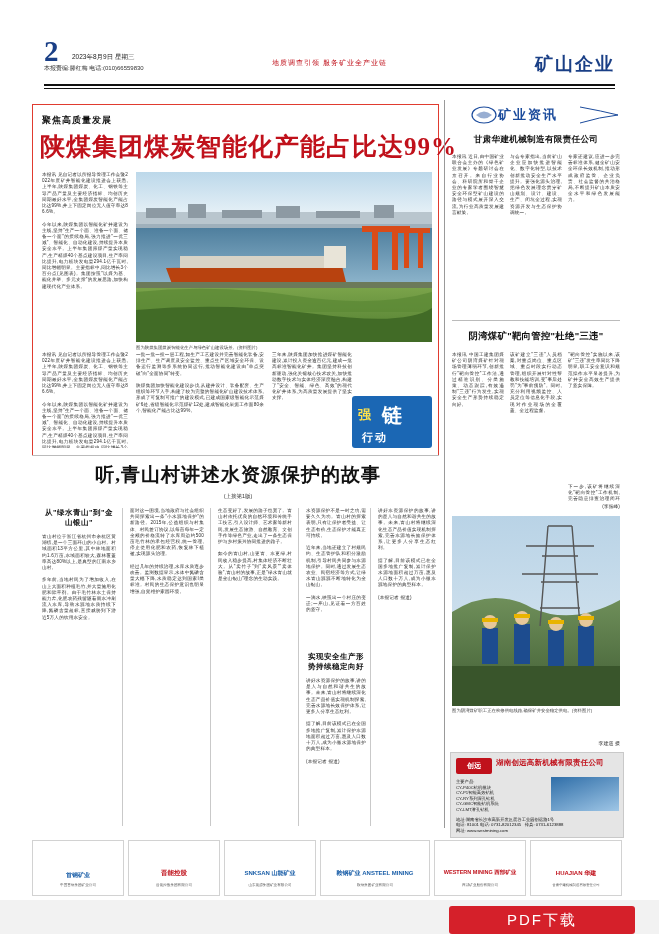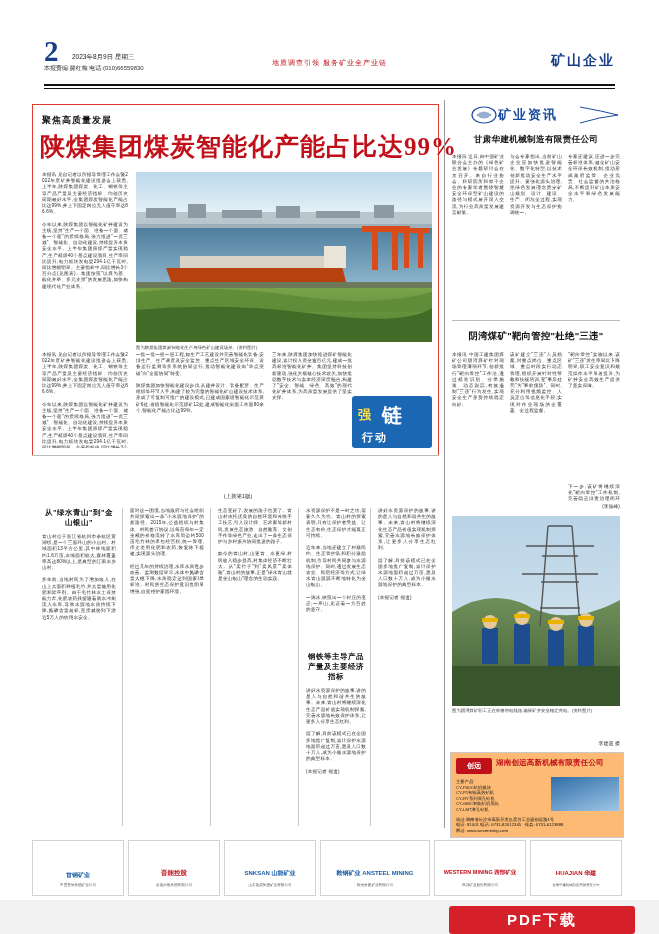--- a/index.html
+++ b/index.html
@@ -6,21 +6,21 @@
   body{font-family:"Liberation Sans","DejaVu Sans",sans-serif;}
   #page{position:relative;width:659px;height:934px;background:#ffffff;overflow:hidden;}
 
   
   .masthead{position:absolute;left:0;top:36px;width:659px;height:46px;}
   .m-pagenum{position:absolute;left:44px;top:0px;font-family:"Liberation Serif","DejaVu Serif",serif;font-size:29px;font-weight:bold;color:#1a3f86;line-height:30px;}
   .m-date{position:absolute;left:72px;top:17px;font-size:6.5px;color:#222;white-space:nowrap;}
   .m-sub{position:absolute;left:44px;top:28px;font-size:6px;color:#333;white-space:nowrap;}
   .m-title{position:absolute;left:0;top:-4px;width:659px;text-align:center;font-family:"Liberation Serif","DejaVu Serif",serif;font-size:16px;font-weight:bold;color:#c0111b;letter-spacing:2px;}
   .m-slogan{position:absolute;left:0;top:22px;width:659px;text-align:center;font-size:7px;color:#c0111b;letter-spacing:1px;}
-  .m-section{position:absolute;right:44px;top:16px;font-family:"Liberation Serif","DejaVu Serif",serif;font-size:14px;font-weight:bold;color:#1a3f86;letter-spacing:2px;}
+  .m-section{position:absolute;right:44px;top:16px;font-family:"Liberation Serif","DejaVu Serif",serif;font-size:18px;font-weight:bold;color:#1a3f86;letter-spacing:2px;}
   .rule{position:absolute;left:44px;width:571px;background:#111;}
 
   
   .tx{font-size:4.6px;line-height:6.2px;color:#2b2b2b;text-align:justify;letter-spacing:.2px;word-break:break-all;}
   .vline{position:absolute;width:1px;background:#c9c9c9;}
 
   
   .redbox{position:absolute;left:32px;top:104px;width:407px;height:352px;border:1.5px solid #e03b2f;box-sizing:border-box;}
 
   
@@ -45,36 +45,36 @@
   
   .rc-banner{position:absolute;left:470px;top:104px;width:150px;height:22px;}
   .rc-banner .bt{position:absolute;left:28px;top:2px;font-family:"Liberation Serif","DejaVu Serif",serif;font-size:13px;font-weight:bold;color:#1b4b9c;letter-spacing:2px;}
   .rc-h1{position:absolute;left:452px;top:134px;width:168px;text-align:center;font-size:8.6px;font-weight:bold;color:#111;letter-spacing:.3px;}
   .rc-h2{position:absolute;left:452px;top:330px;width:168px;text-align:center;font-size:9.4px;font-weight:bold;color:#111;letter-spacing:.3px;}
   .rc-photo{position:absolute;left:452px;top:516px;width:168px;height:190px;overflow:hidden;}
   .rc-cap{position:absolute;left:452px;top:708px;width:168px;font-size:4.4px;color:#444;}
   .rc-sign{position:absolute;left:452px;top:740px;width:168px;text-align:right;font-size:5px;color:#333;}
 
   
-  .ad{position:absolute;left:450px;top:752px;width:172px;height:84px;border:1px solid #c9c9c9;background:#fdba74;}
+  .ad{position:absolute;left:450px;top:752px;width:172px;height:84px;border:1px solid #c9c9c9;background:#e5e5e5;}
   .ad .logo{position:absolute;left:5px;top:5px;width:36px;height:16px;background:#c0111b;border-radius:2px;color:#fff;font-size:7px;text-align:center;line-height:16px;font-weight:bold;}
   .ad .name{position:absolute;left:45px;top:5px;font-size:7.5px;font-weight:bold;color:#c0111b;letter-spacing:.2px;}
   .ad .lines{position:absolute;left:5px;top:26px;width:92px;font-size:4.3px;line-height:5.6px;color:#222;}
   .ad .pic{position:absolute;right:4px;top:24px;width:68px;height:34px;background:linear-gradient(160deg,#2f6ea8,#9fc6e6);}
   .ad .contact{position:absolute;left:5px;bottom:4px;width:162px;font-size:4.3px;line-height:5.4px;color:#111;}
 
   
   .strip{position:absolute;left:32px;top:840px;width:590px;height:56px;}
   .cell{position:absolute;top:0;height:56px;border:1px solid #d2d2d2;background:#fff;box-sizing:border-box;overflow:hidden;}
   .cell .cl{position:absolute;left:0;right:0;text-align:center;font-weight:bold;}
 
   
   .footer{position:absolute;left:0;top:900px;width:659px;height:34px;background:#f2f2f2;}
   .f-title{position:absolute;left:24px;top:4px;font-family:"Liberation Serif","DejaVu Serif",serif;font-size:21px;font-weight:bold;color:#222;letter-spacing:2px;}
-  .f-btn{position:absolute;right:24px;top:6px;width:186px;height:28px;background:#d5202a;border-radius:3px;color:#fff;font-size:15px;font-weight:bold;text-align:center;line-height:28px;letter-spacing:2px;}
+  .f-btn{position:absolute;right:24px;top:6px;width:186px;height:28px;background:#d5202a;border-radius:3px;color:#fff;font-size:15px;font-weight:normal;text-align:center;line-height:28px;letter-spacing:2px;}
 
   .photo-sky{background:linear-gradient(180deg,#cfe3f1 0%,#e8f1f7 45%,#dfeaf2 100%);}
 </style>
 </head>
 <body>
 
 <div id="page">
 
   <div class="masthead">
     <div class="m-pagenum">2</div>
@@ -154,20 +154,21 @@
 陕煤集团加快智能化建设步伐,从建井设计、装备配套、生产组织等环节入手,构建了较为完整的智能化矿山建设技术体系,形成了可复制可推广的建设模式,已建成国家级智能化示范煤矿6处,省级智能化示范煤矿12处,建成智能化采掘工作面80余个,智能化产能占比达99%。</div>
   <div class="lead-b3 tx" style="white-space:pre-wrap;height:96px;overflow:hidden;">三年来,陕煤集团加快推进煤矿智能化建设,累计投入资金逾百亿元,建成一批高标准智能化矿井。集团坚持科技创新驱动,强化关键核心技术攻关,加快推动数字技术与实体经济深度融合,构建了"安全、智能、绿色、高效"的现代化矿井体系,为高质量发展提供了坚实支撑。</div>
 
   <div class="badge">
     <div class="bg1">强</div>
     <div class="bg2">链</div>
     <div class="bg3">行动</div>
   </div>
 
   <div class="rule" style="left:32px;width:407px;top:455px;height:1px;background:#bbb;"></div>
+  <div class="h2head">听,青山村讲述水资源保护的故事</div>
   <div class="h2sub">(上接第1版)</div>
 
   <div style="position:absolute;left:42px;top:508px;width:74px;">
     <div class="sh">从"绿水青山"到"金山银山"</div>
     <div class="tx" style="margin-top:6px;white-space:pre-wrap;height:312px;overflow:hidden;">青山村位于浙江省杭州市余杭区黄湖镇,是一个三面环山的小山村。村域面积13平方公里,其中林地面积约1.6万亩,水域面积较大,森林覆盖率高达80%以上,是典型的江南水乡山村。
 
 多年前,当地村民为了增加收入,在山上大面积种植毛竹,并大量施用化肥和除草剂。由于毛竹林水土保持能力差,化肥农药残留随着雨水冲刷流入水库,导致水源地水质持续下降,氮磷含量超标,直接威胁到下游近5万人的饮用水安全。</div>
   </div>
   <div class="vline" style="left:122px;top:508px;height:318px;"></div>
 
@@ -184,21 +185,21 @@
 如今的青山村,山更青、水更绿,村民收入稳步提高,村集体经济不断壮大。从"卖竹子"到"卖风景""卖体验",青山村的故事,正是"绿水青山就是金山银山"理念的生动实践。</div>
   </div>
   <div class="vline" style="left:298px;top:508px;height:318px;"></div>
 
   <div style="position:absolute;left:306px;top:508px;width:60px;">
     <div class="tx" style="white-space:pre-wrap;height:136px;overflow:hidden;">水资源保护不是一时之功,需要久久为功。青山村的探索表明,只有让保护者受益、让生态有价,生态保护才能真正可持续。
 
 近年来,当地还建立了村规民约、生态管护队和积分激励机制,引导村民共同参与水源地保护。同时,通过发展生态农业、民宿经济等方式,让绿水青山源源不断地转化为金山银山。
 
 一滴水,映照出一个村庄的变迁;一座山,见证着一方百姓的坚守。</div>
-    <div class="sh" style="margin-top:8px;width:60px;">钢铁等主导产品产量及主要经济指标</div>
+    <div class="sh" style="margin-top:8px;width:60px;">实现安全生产形势持续稳定向好</div>
     <div class="tx" style="margin-top:6px;white-space:pre-wrap;height:150px;overflow:hidden;">讲好水资源保护的故事,讲的是人与自然和谐共生的故事。未来,青山村将继续深化生态产品价值实现机制探索,完善水源地长效保护体系,让更多人分享生态红利。
 
 据了解,目前该模式已在全国多地推广复制,累计保护水源地面积超过万亩,惠及人口数十万人,成为小微水源地保护的典型样本。
 
 (本报记者 报道)</div>
   </div>
   <div class="vline" style="left:370px;top:508px;height:318px;"></div>
 
   <div style="position:absolute;left:378px;top:508px;width:58px;">
     <div class="tx" style="white-space:pre-wrap;height:320px;overflow:hidden;">讲好水资源保护的故事,讲的是人与自然和谐共生的故事。未来,青山村将继续深化生态产品价值实现机制探索,完善水源地长效保护体系,让更多人分享生态红利。

